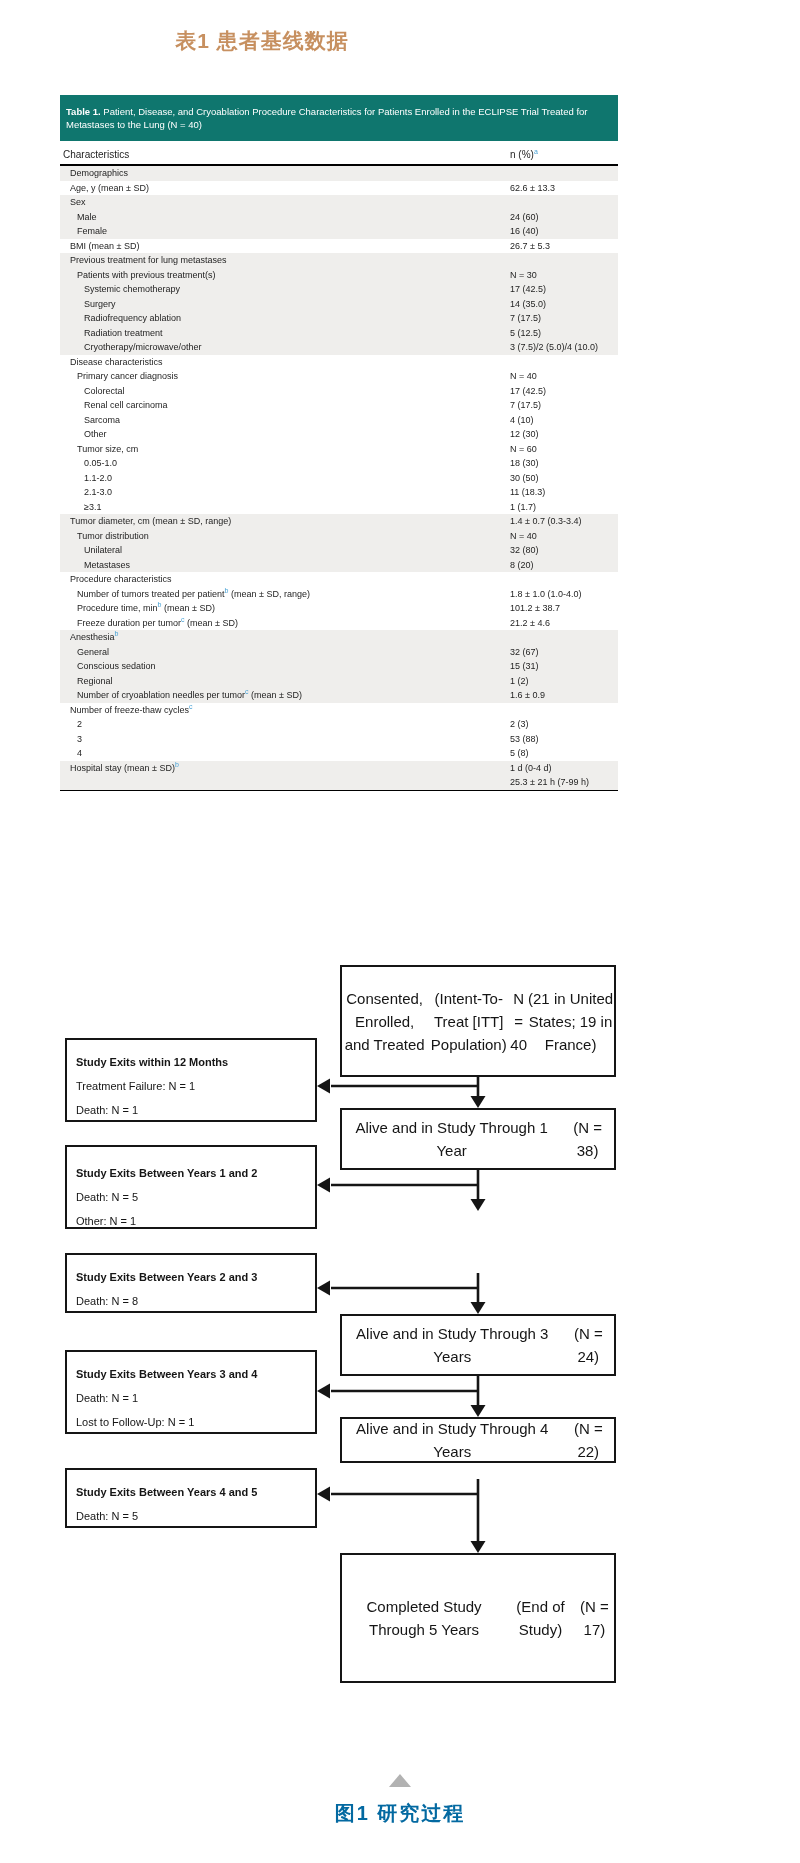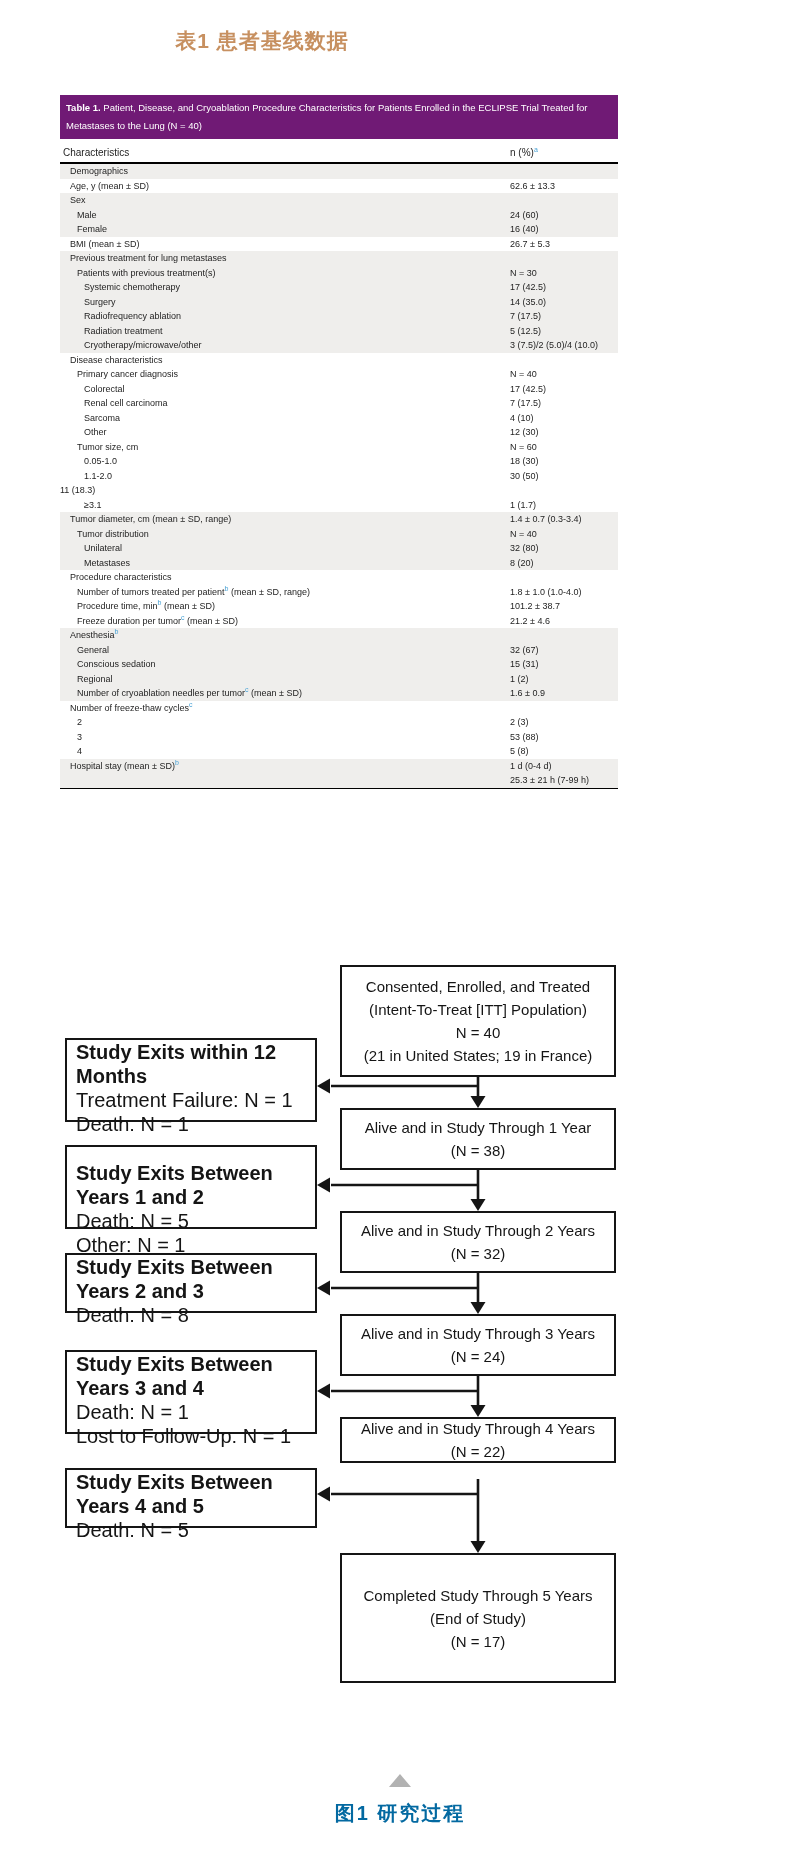--- a/index.html
+++ b/index.html
@@ -10,42 +10,42 @@
   .cn-title{position:absolute;top:27px;left:0;width:524px;text-align:center;
             font-size:21px;font-weight:bold;color:#c79060;letter-spacing:1px;}
   .fig-caption{position:absolute;top:1800px;left:0;width:800px;text-align:center;
                font-size:20px;font-weight:bold;color:#0369a1;letter-spacing:2px;}
   .fig-triangle{position:absolute;top:1774px;left:389px;width:0;height:0;
                 border-left:11px solid transparent;border-right:11px solid transparent;
                 border-bottom:13px solid #b2b2b2;}
 
   
   .table-wrap{position:absolute;top:95px;left:60px;width:558px;color:#1e1e1e;}
-  .tbar{background:#701a75;color:#ffffff;font-size:9.5px;line-height:18px;padding:4px 6px;}
+  .tbar{background:#0f766e;color:#ffffff;font-size:9.5px;line-height:13px;padding:10px 6px;}
   .tbar b{font-weight:bold;}
   .thead{display:flex;align-items:center;padding:8px 0 4px;border-bottom:2.5px solid #000;
          font-size:10px;}
   .thead .tlabel{flex:1;padding-left:3px;}
   .thead .tvalue{width:108px;}
   .tbody{border-bottom:1.5px solid #000;}
   .trow{display:flex;height:14.5px;line-height:14.5px;font-size:9px;}
   .trow .tlabel{flex:1;white-space:nowrap;overflow:hidden;}
   .trow .tvalue{width:108px;white-space:nowrap;}
   .ind0 .tlabel{padding-left:10px;}
   .ind1 .tlabel{padding-left:17px;}
   .ind2 .tlabel{padding-left:24px;}
   .shaded{background:#efeeec;}
   sup.bsup{color:#4ba3d6;font-size:7px;line-height:0;}
 
   
   .rbox{position:absolute;left:340px;width:276px;border:2.5px solid #151515;box-sizing:border-box;
-        display:flex;flex-direction:column;justify-content:center;align-items:center;text-align:center;
+        display:flex;flex-direction:row;justify-content:center;align-items:center;text-align:center;
         font-size:15px;line-height:23px;color:#151515;background:#fff;}
   .lbox{position:absolute;left:65px;width:252px;border:2.5px solid #151515;box-sizing:border-box;
-        padding:0 9px;font-size:20px;line-height:24px;color:#151515;background:#fff;}
+        padding:10px 9px;font-size:11px;line-height:24px;color:#151515;background:#fff;}
   .lbox .lbox-title{font-weight:bold;}
   .arrows{position:absolute;top:0;left:0;pointer-events:none;}
 </style>
 </head>
 <body>
 
 <div class="page">
 
   <div class="cn-title">表1  患者基线数据</div>
 
@@ -138,20 +138,21 @@
         </div>
         <div class="trow ind2">
           <span class="tlabel">0.05-1.0</span>
           <span class="tvalue">18 (30)</span>
         </div>
         <div class="trow ind2">
           <span class="tlabel">1.1-2.0</span>
           <span class="tvalue">30 (50)</span>
         </div>
         <div class="trow ind2">
+          <span class="tlabel">2.1-3.0</span>
           <span class="tvalue">11 (18.3)</span>
         </div>
         <div class="trow ind2">
           <span class="tlabel">≥3.1</span>
           <span class="tvalue">1 (1.7)</span>
         </div>
         <div class="trow ind0 shaded">
           <span class="tlabel">Tumor diameter, cm (mean ± SD, range)</span>
           <span class="tvalue">1.4 ± 0.7 (0.3-3.4)</span>
         </div>
@@ -232,24 +233,20 @@
 
   <div class="rbox" style="top:965px;height:112px;">
     <div>Consented, Enrolled, and Treated</div>
     <div>(Intent-To-Treat [ITT] Population)</div>
     <div>N = 40</div>
     <div>(21 in United States; 19 in France)</div>
   </div>
   <div class="rbox" style="top:1108px;height:62px;">
     <div>Alive and in Study Through 1 Year</div>
     <div>(N = 38)</div>
-  </div>
-  <div class="rbox" style="top:1211px;height:62px;">
-    <div>Alive and in Study Through 2 Years</div>
-    <div>(N = 32)</div>
   </div>
   <div class="rbox" style="top:1314px;height:62px;">
     <div>Alive and in Study Through 3 Years</div>
     <div>(N = 24)</div>
   </div>
   <div class="rbox" style="top:1417px;height:46px;">
     <div>Alive and in Study Through 4 Years</div>
     <div>(N = 22)</div>
   </div>
   <div class="rbox" style="top:1553px;height:130px;">

